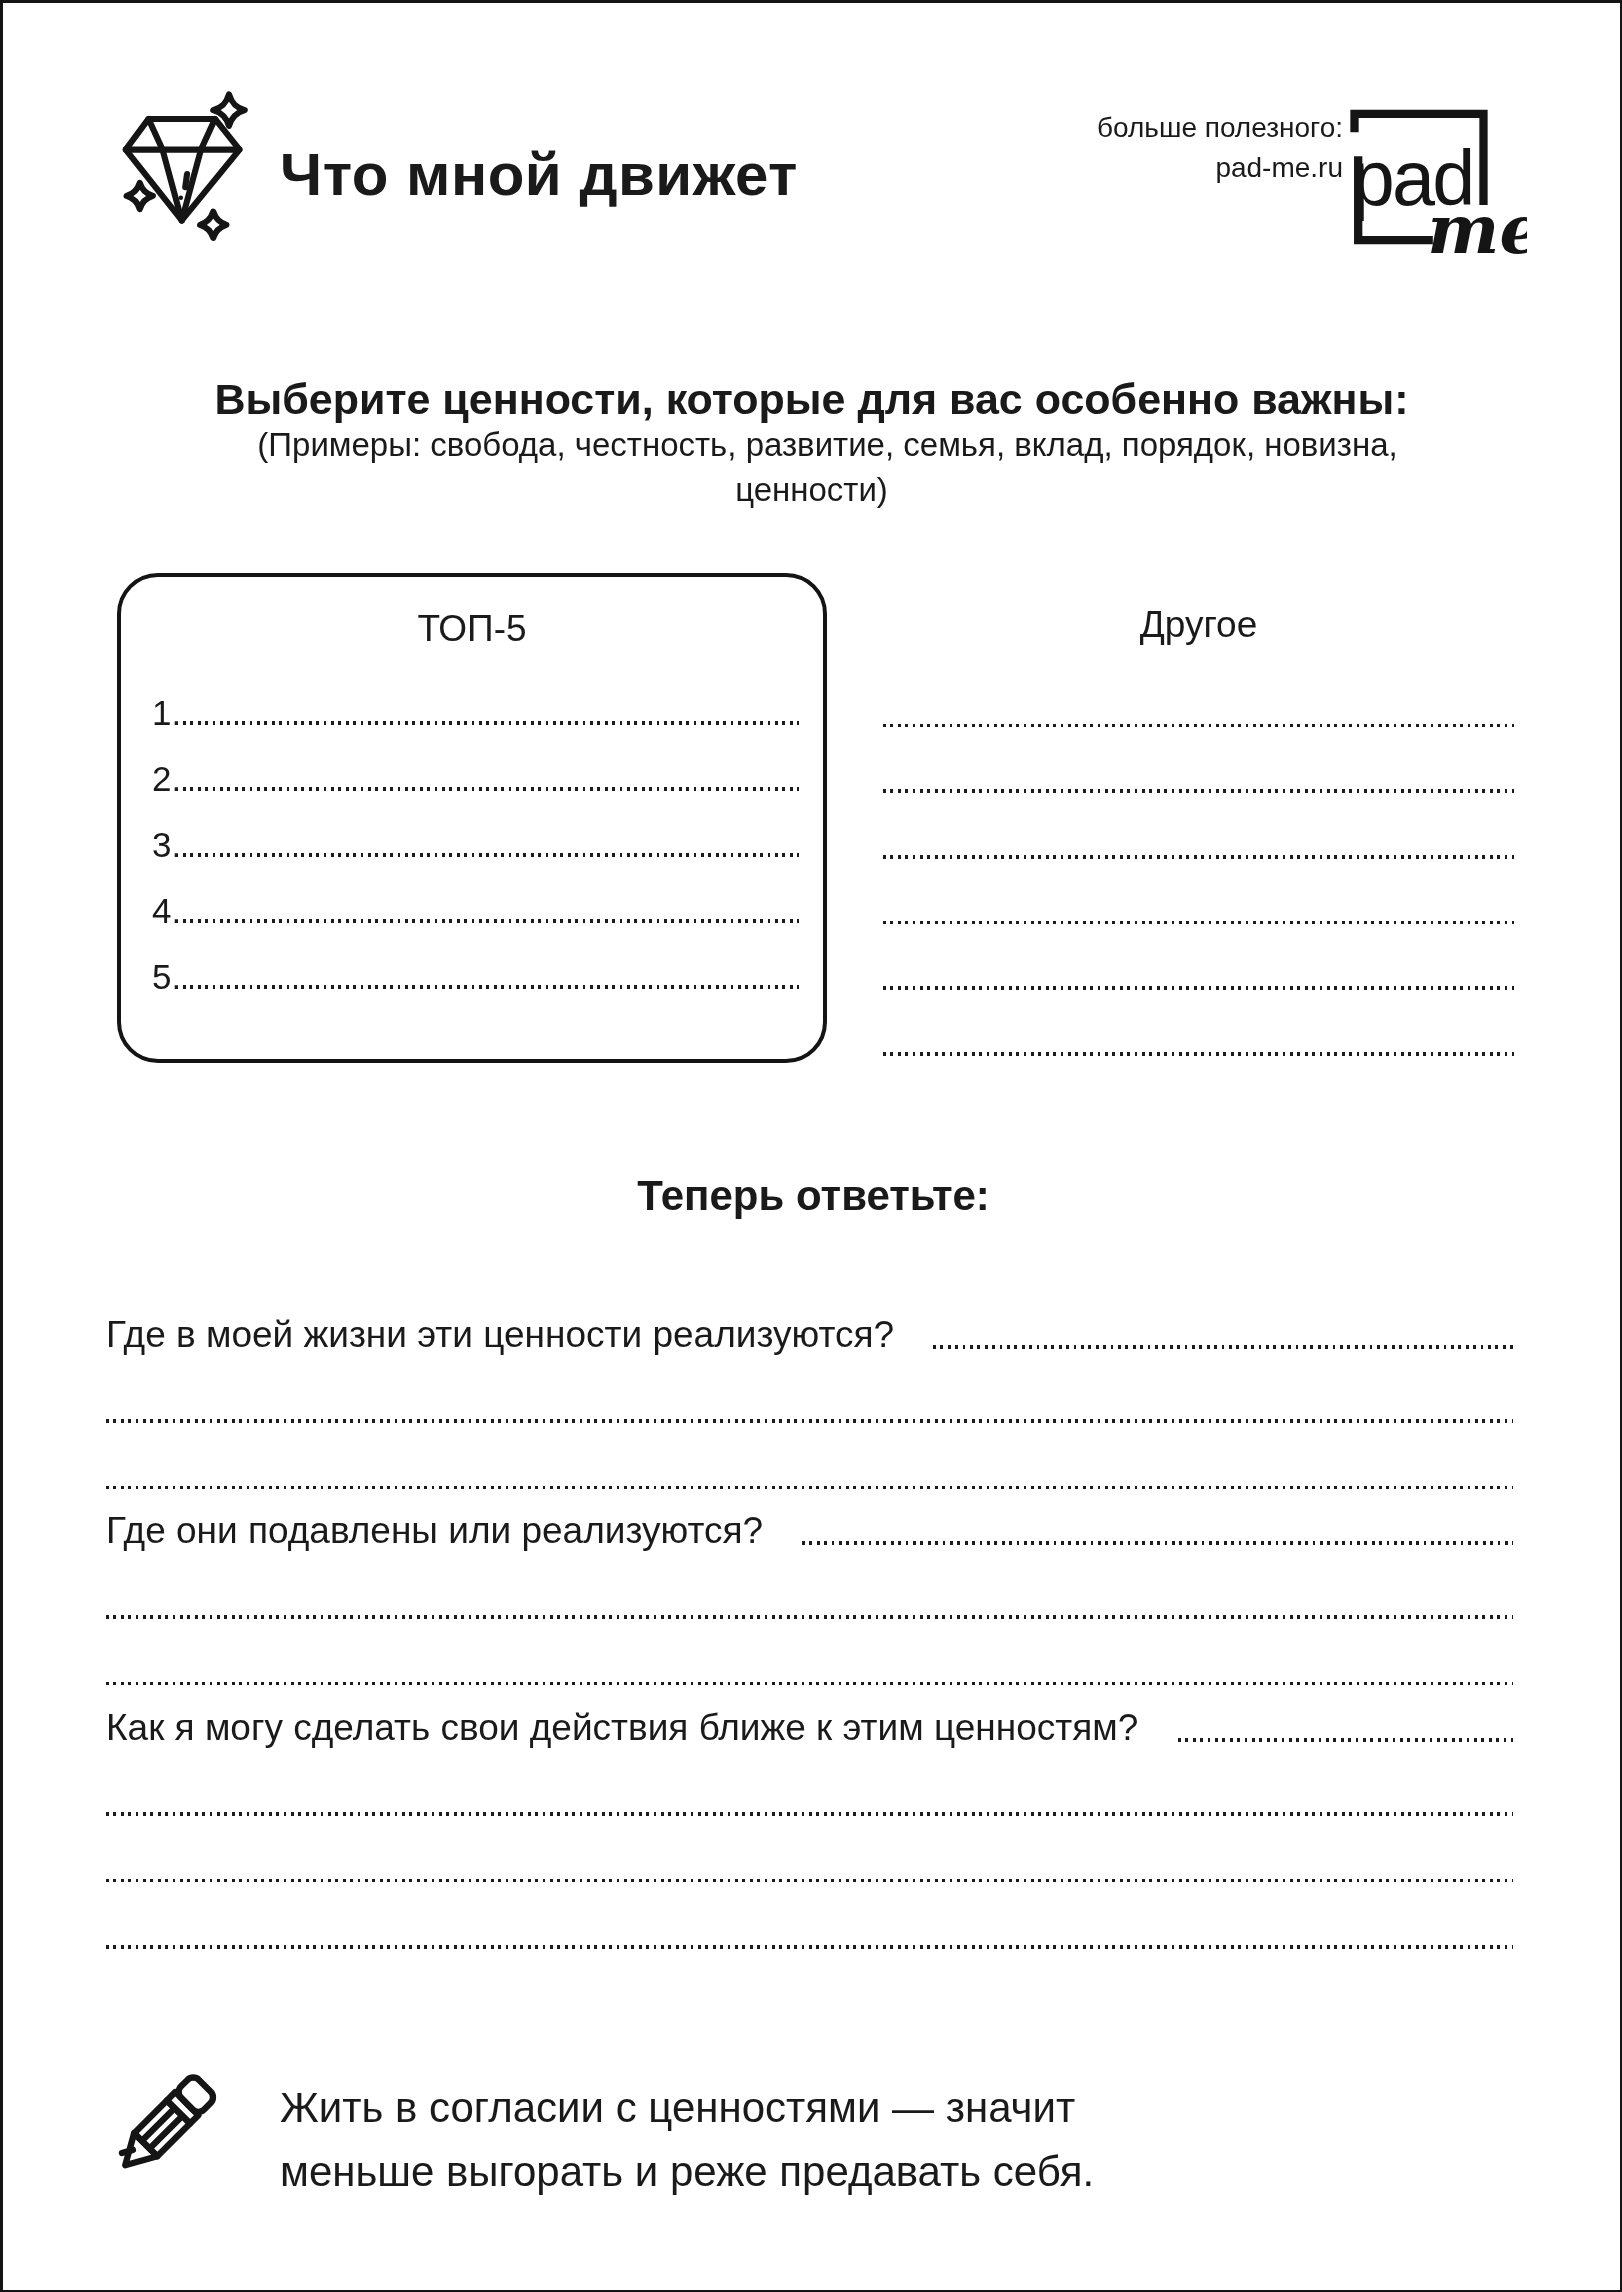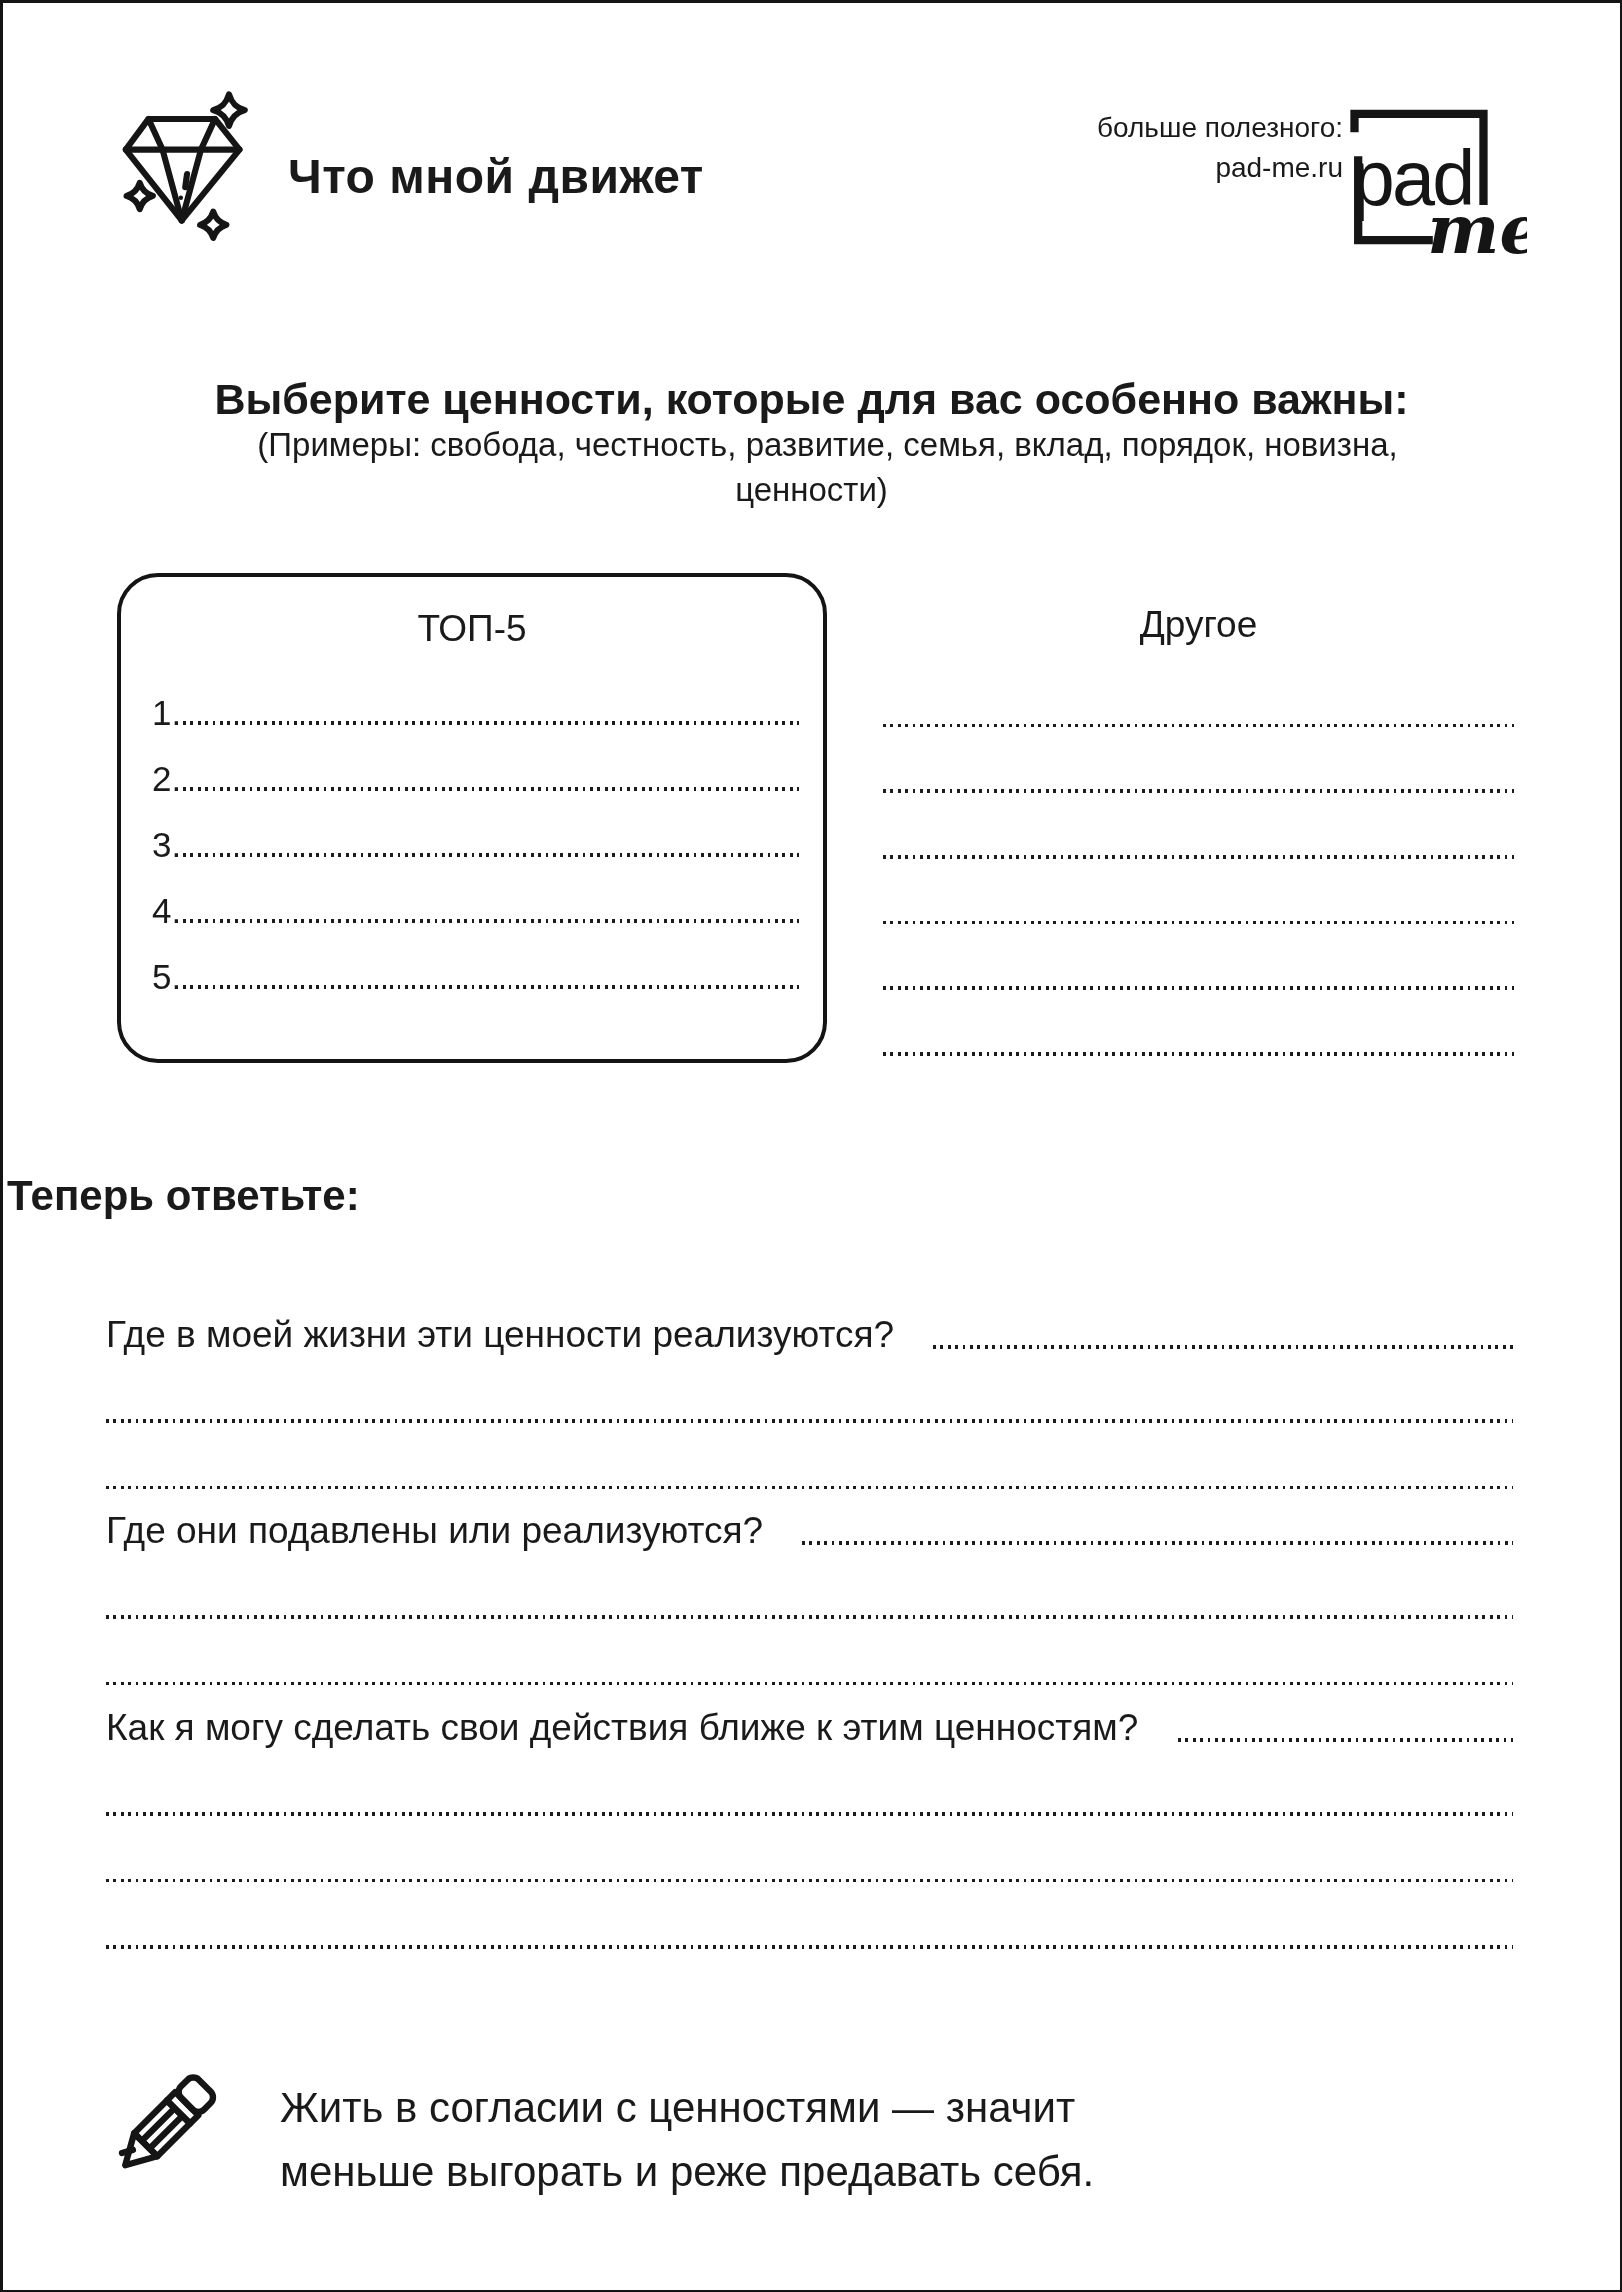--- a/index.html
+++ b/index.html
@@ -10,21 +10,21 @@
     border:3.7px solid #141414;
     box-sizing:border-box;
     font-family:"Liberation Sans",sans-serif;
     color:#1a1a1a;
     overflow:hidden;
   }
   
   .diamond-icon{position:absolute;left:114px;top:87px;width:140px;height:155px;}
   .page-title{
     position:absolute;left:273px;top:138px;
-    font-size:48px;font-weight:700;letter-spacing:0.5px;line-height:1;margin:12px;
+    font-size:60px;font-weight:700;letter-spacing:0.5px;line-height:1;margin:4px;
   }
   .promo{
     position:absolute;right:277px;top:105px;
     text-align:right;font-size:28px;font-weight:400;line-height:40px;
   }
   .logo-svg{position:absolute;left:1343px;top:98px;width:181px;height:164px;}
   
   .intro-heading{
     position:absolute;left:0;right:0;top:367px;margin:8px;
     text-align:center;font-size:43px;font-weight:700;line-height:1;
@@ -47,21 +47,21 @@
   }
   .dots-fill{flex:1 1 auto;height:3.7px;
     background-image:repeating-linear-gradient(90deg,#1b1b1b 0 2.8px,transparent 2.8px 7.4px);}
   .t5row .dots-fill{margin-bottom:4.6px;}
   .other-col{position:absolute;left:880px;top:570px;width:631px;}
   .other-lines .dotline{margin-top:62px;}
   .other-lines .dotline:first-child{margin-top:77px;}
   
   .answers-heading{
     position:absolute;left:4px;right:0;top:1172px;margin:0;
-    font-size:42px;font-weight:700;line-height:1;
+    text-align:center;font-size:42px;font-weight:700;line-height:1;
   }
   .q-group{position:absolute;left:103px;width:1407px;}
   .q1{top:1311px;}
   .q2{top:1507px;}
   .q3{top:1704px;}
   .q-row{height:42px;display:flex;align-items:flex-end;gap:32px;}
   .q-text{font-size:37px;font-weight:400;line-height:42px;white-space:nowrap;}
   .q-row .dots-fill{margin:0 0 7.4px 7.4px;}
   .q-extras .dotline{margin-top:63px;}
   

